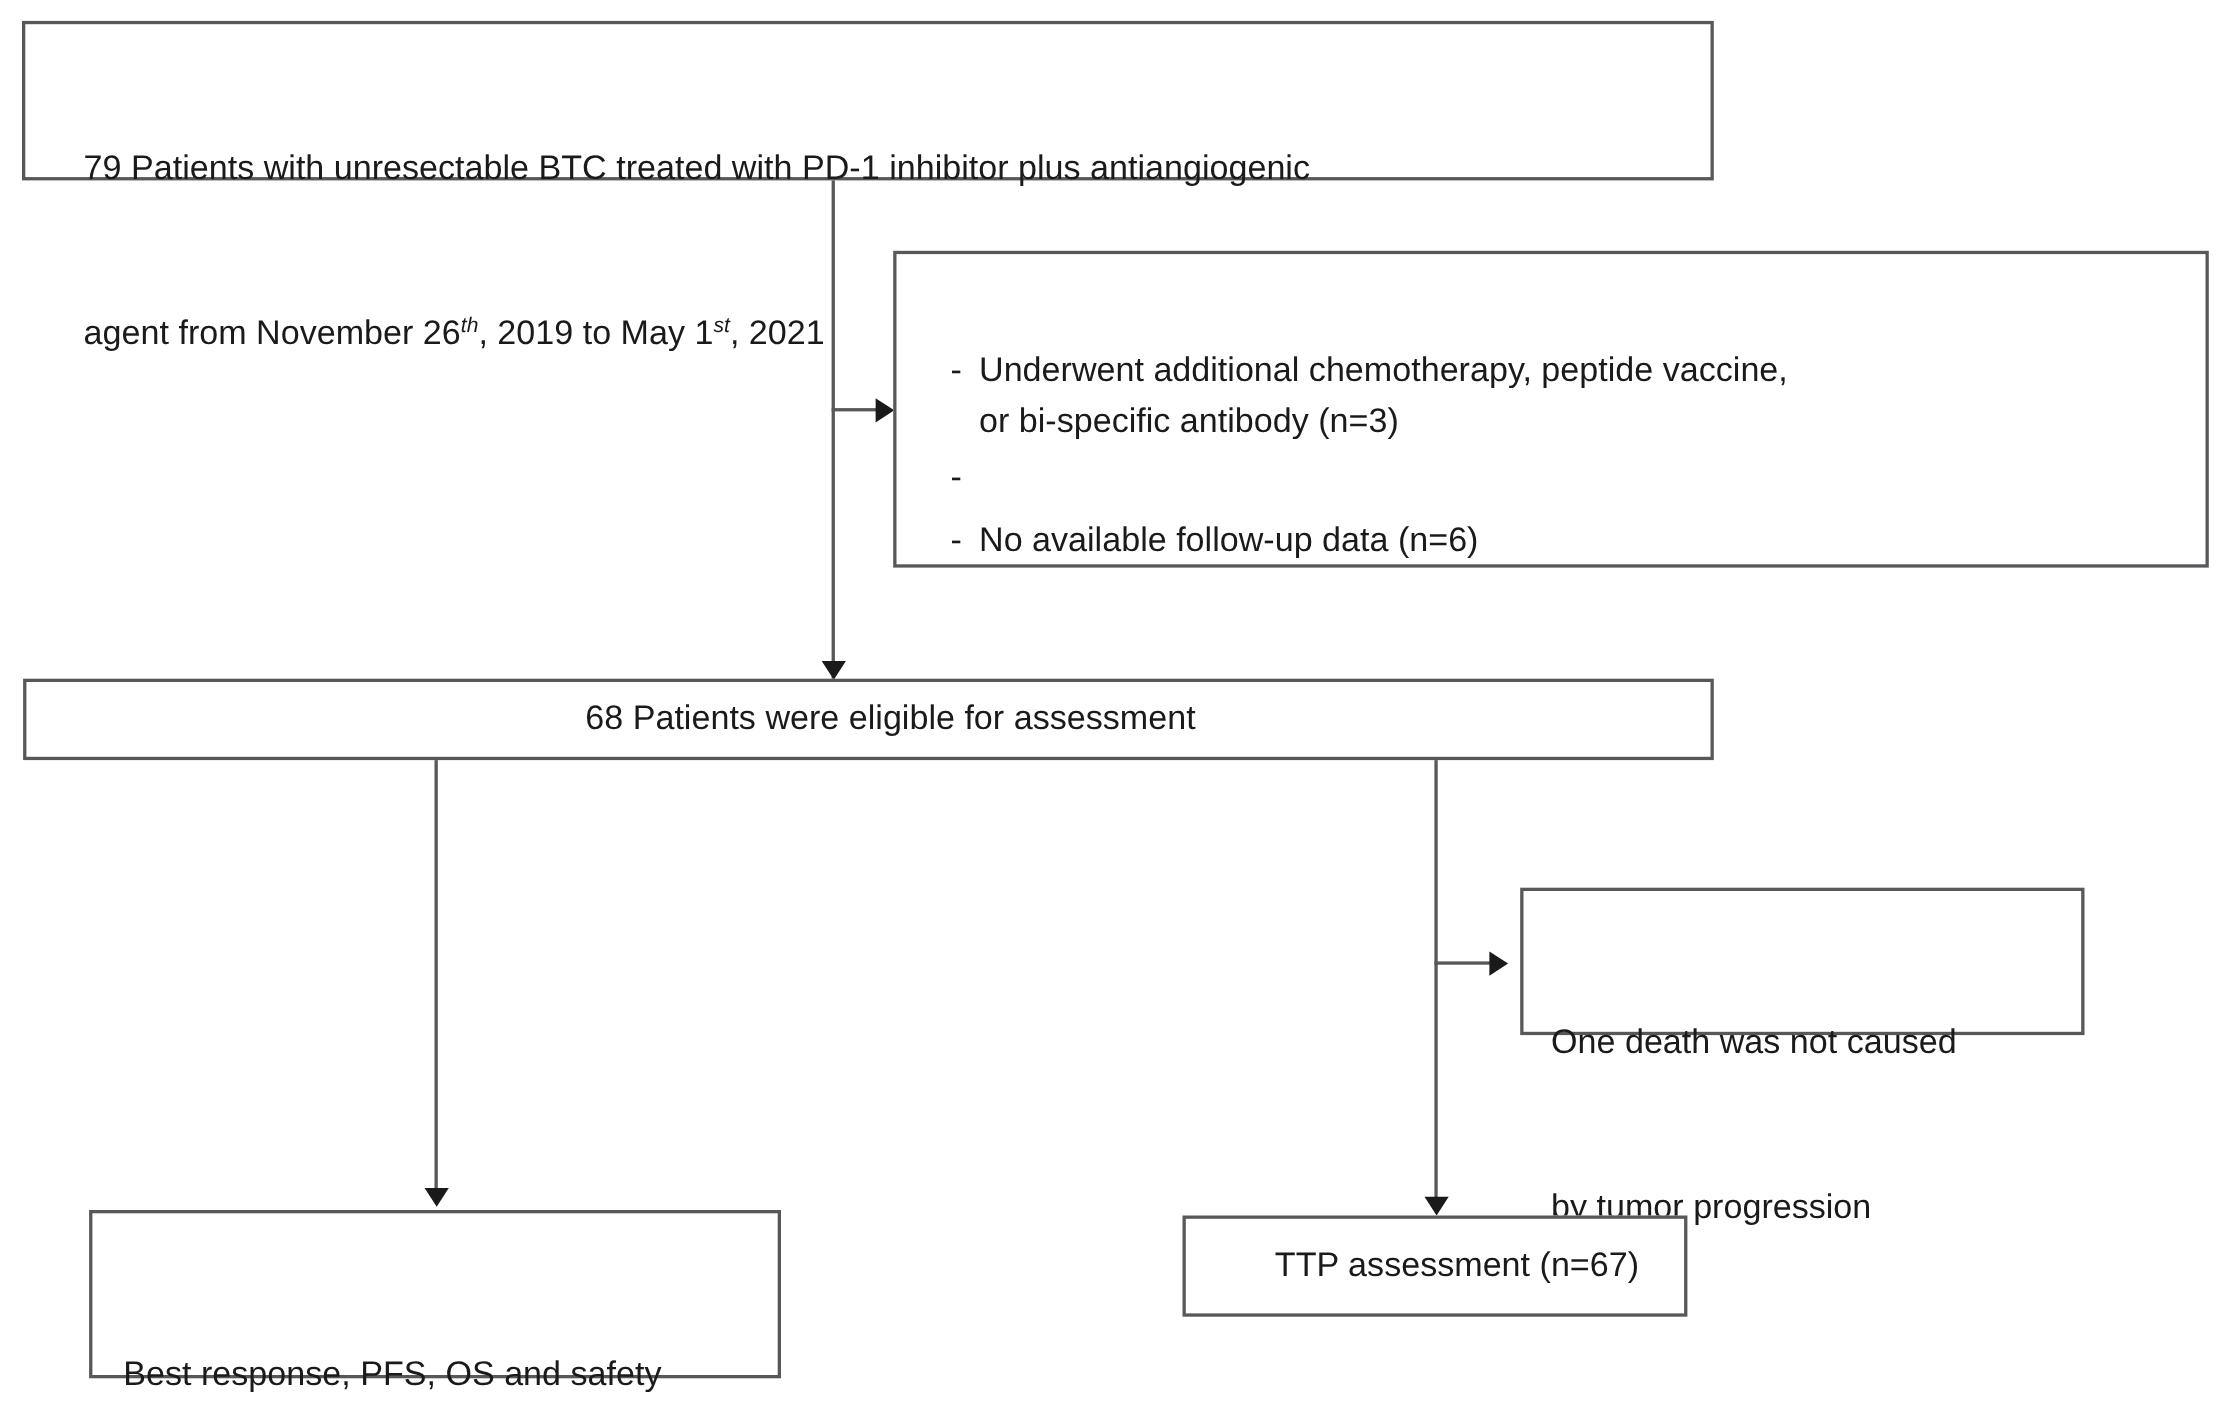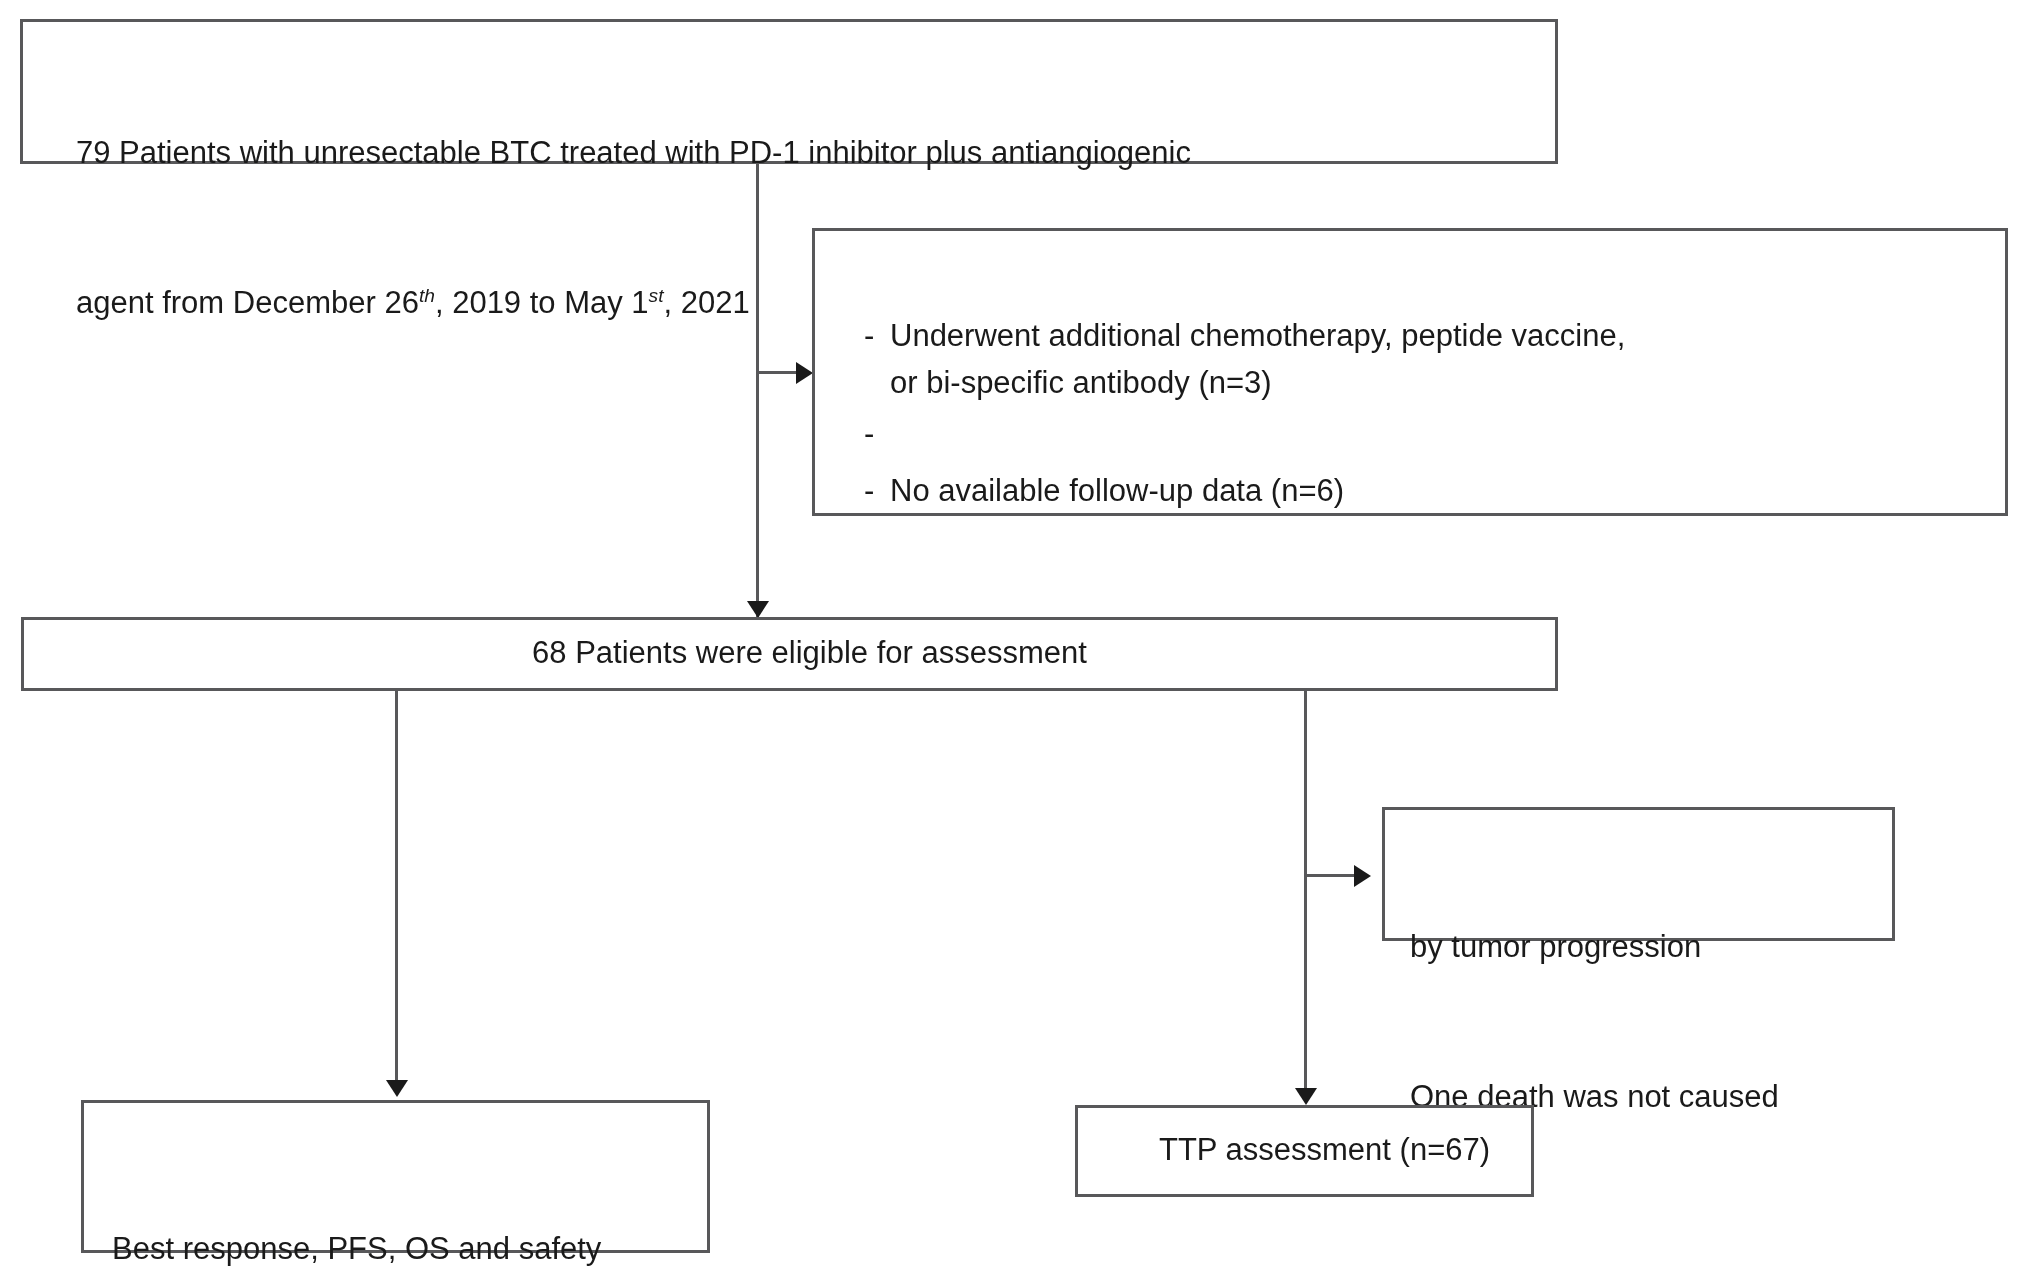--- a/index.html
+++ b/index.html
@@ -81,21 +81,21 @@
   }
 </style>
 </head>
 <body>
 
 <div id="canvas">
 
   <div class="box" style="left:20px; top:19px; width:1538px; height:145px;"></div>
   <div class="box-text" style="left:76px; top:28px; width:1460px;">
     <div>79 Patients with unresectable BTC treated with PD-1 inhibitor plus antiangiogenic</div>
-    <div><span>agent from December 26</span><sup>th</sup><span>, 2019 to May 1</span><sup>st</sup><span>, 2021</span></div>
+    <div><span>agent from November 26</span><sup>th</sup><span>, 2019 to May 1</span><sup>st</sup><span>, 2021</span></div>
   </div>
 
   <div class="connector v-line" style="left:756px; top:164px; height:455px;"></div>
 
   <div class="connector h-line" style="left:756px; top:371px; width:43px;"></div>
   <div class="arrow-right" style="left:796px; top:362px;"></div>
 
   <div class="arrow-down" style="left:747px; top:601px;"></div>
 
   <div class="box" style="left:812px; top:228px; width:1196px; height:288px;"></div>
@@ -122,22 +122,22 @@
   <div class="arrow-down" style="left:386px; top:1080px;"></div>
 
   <div class="connector v-line" style="left:1304px; top:691px; height:400px;"></div>
   <div class="arrow-down" style="left:1295px; top:1088px;"></div>
 
   <div class="connector h-line" style="left:1304px; top:874px; width:53px;"></div>
   <div class="arrow-right" style="left:1354px; top:865px;"></div>
 
   <div class="box" style="left:1382px; top:807px; width:513px; height:134px;"></div>
   <div class="box-text" style="left:1410px; top:822px; width:480px;">
+    <div>One death was not caused</div>
     <div>by tumor progression</div>
-    <div>One death was not caused</div>
   </div>
 
   <div class="box" style="left:81px; top:1100px; width:629px; height:153px;"></div>
   <div class="box-text" style="left:112px; top:1124px; width:590px;">
     <div>Best response, PFS, OS and safety</div>
     
   </div>
 
   <div class="box" style="left:1075px; top:1105px; width:459px; height:92px;"></div>
   <div class="box-text centered-text" style="left:1075px; top:1125px; width:459px;">TTP assessment (n=67)</div>

